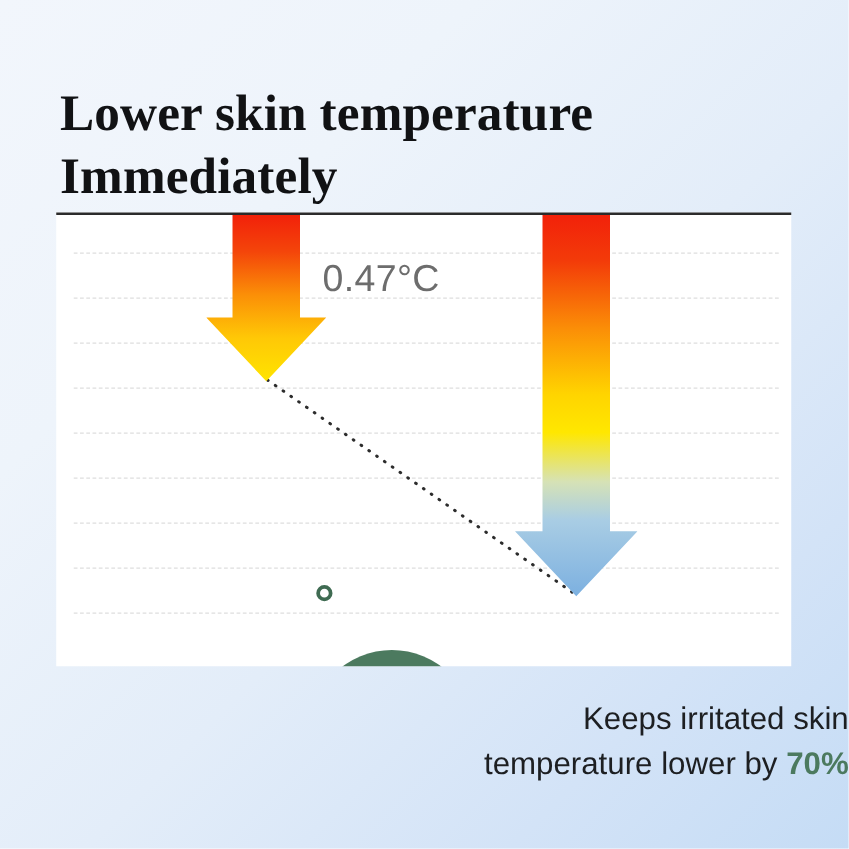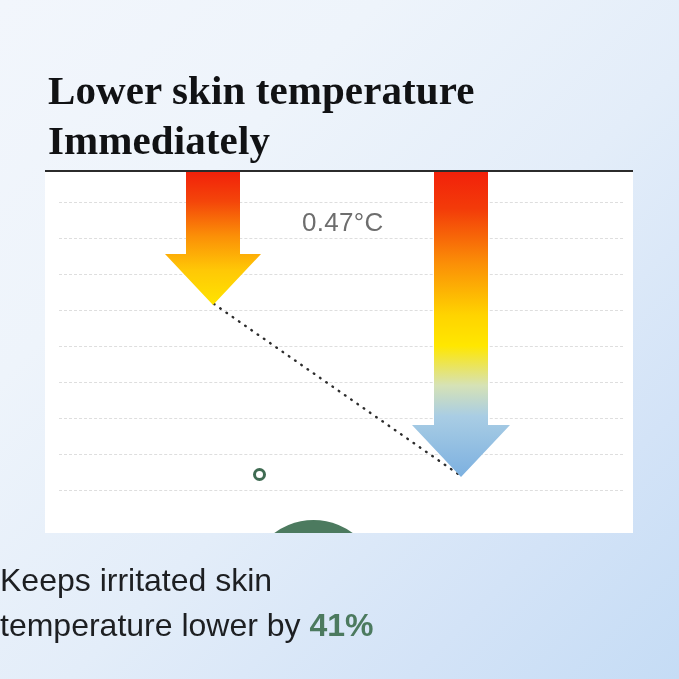--- a/index.html
+++ b/index.html
@@ -60,24 +60,23 @@
 
   
   .arrow {
     position: absolute;
   }
   .arrow svg { display: block; }
 
   
   .temp-label {
     position: absolute;
-    font-size: 26px;
+    font-size: 30px;
     letter-spacing: 0.3px;
     white-space: nowrap;
-    margin-left: 44px;
   }
   #temp-label-left  { left: 258px; top: 207px; color: #6d6d6d; }
   #temp-label-right { left: 512px; top: 305px; color: #3d4b43; }
 
   
   #connector { position: absolute; inset: 0; pointer-events: none; }
 
   
   .marker {
     position: absolute;
@@ -105,22 +104,22 @@
     align-items: center;
     justify-content: center;
   }
 
   
   #caption {
     position: absolute;
     left: 0;
     right: 0;
     top: 558px;
-    text-align: left;
-    font-size: 32px;
+    text-align: right;
+    font-size: 25px;
     line-height: 1.42;
     color: #1d1f22;
   }
   #caption .hl {
     color: #4c7a5f;
     font-weight: bold;
   }
 </style>
 </head>
 <body>
@@ -186,16 +185,16 @@
         
       </div>
 
     </div>
   </div>
 
   <span class="temp-label" id="temp-label-left">0.47°C</span>
 
   <div id="caption">
     <div>Keeps irritated skin</div>
-    <div><span>temperature lower by </span><span class="hl">41%</span></div>
+    <div><span>temperature lower by </span><span class="hl">70%</span></div>
   </div>
 
 </div>
 
 </body></html>

